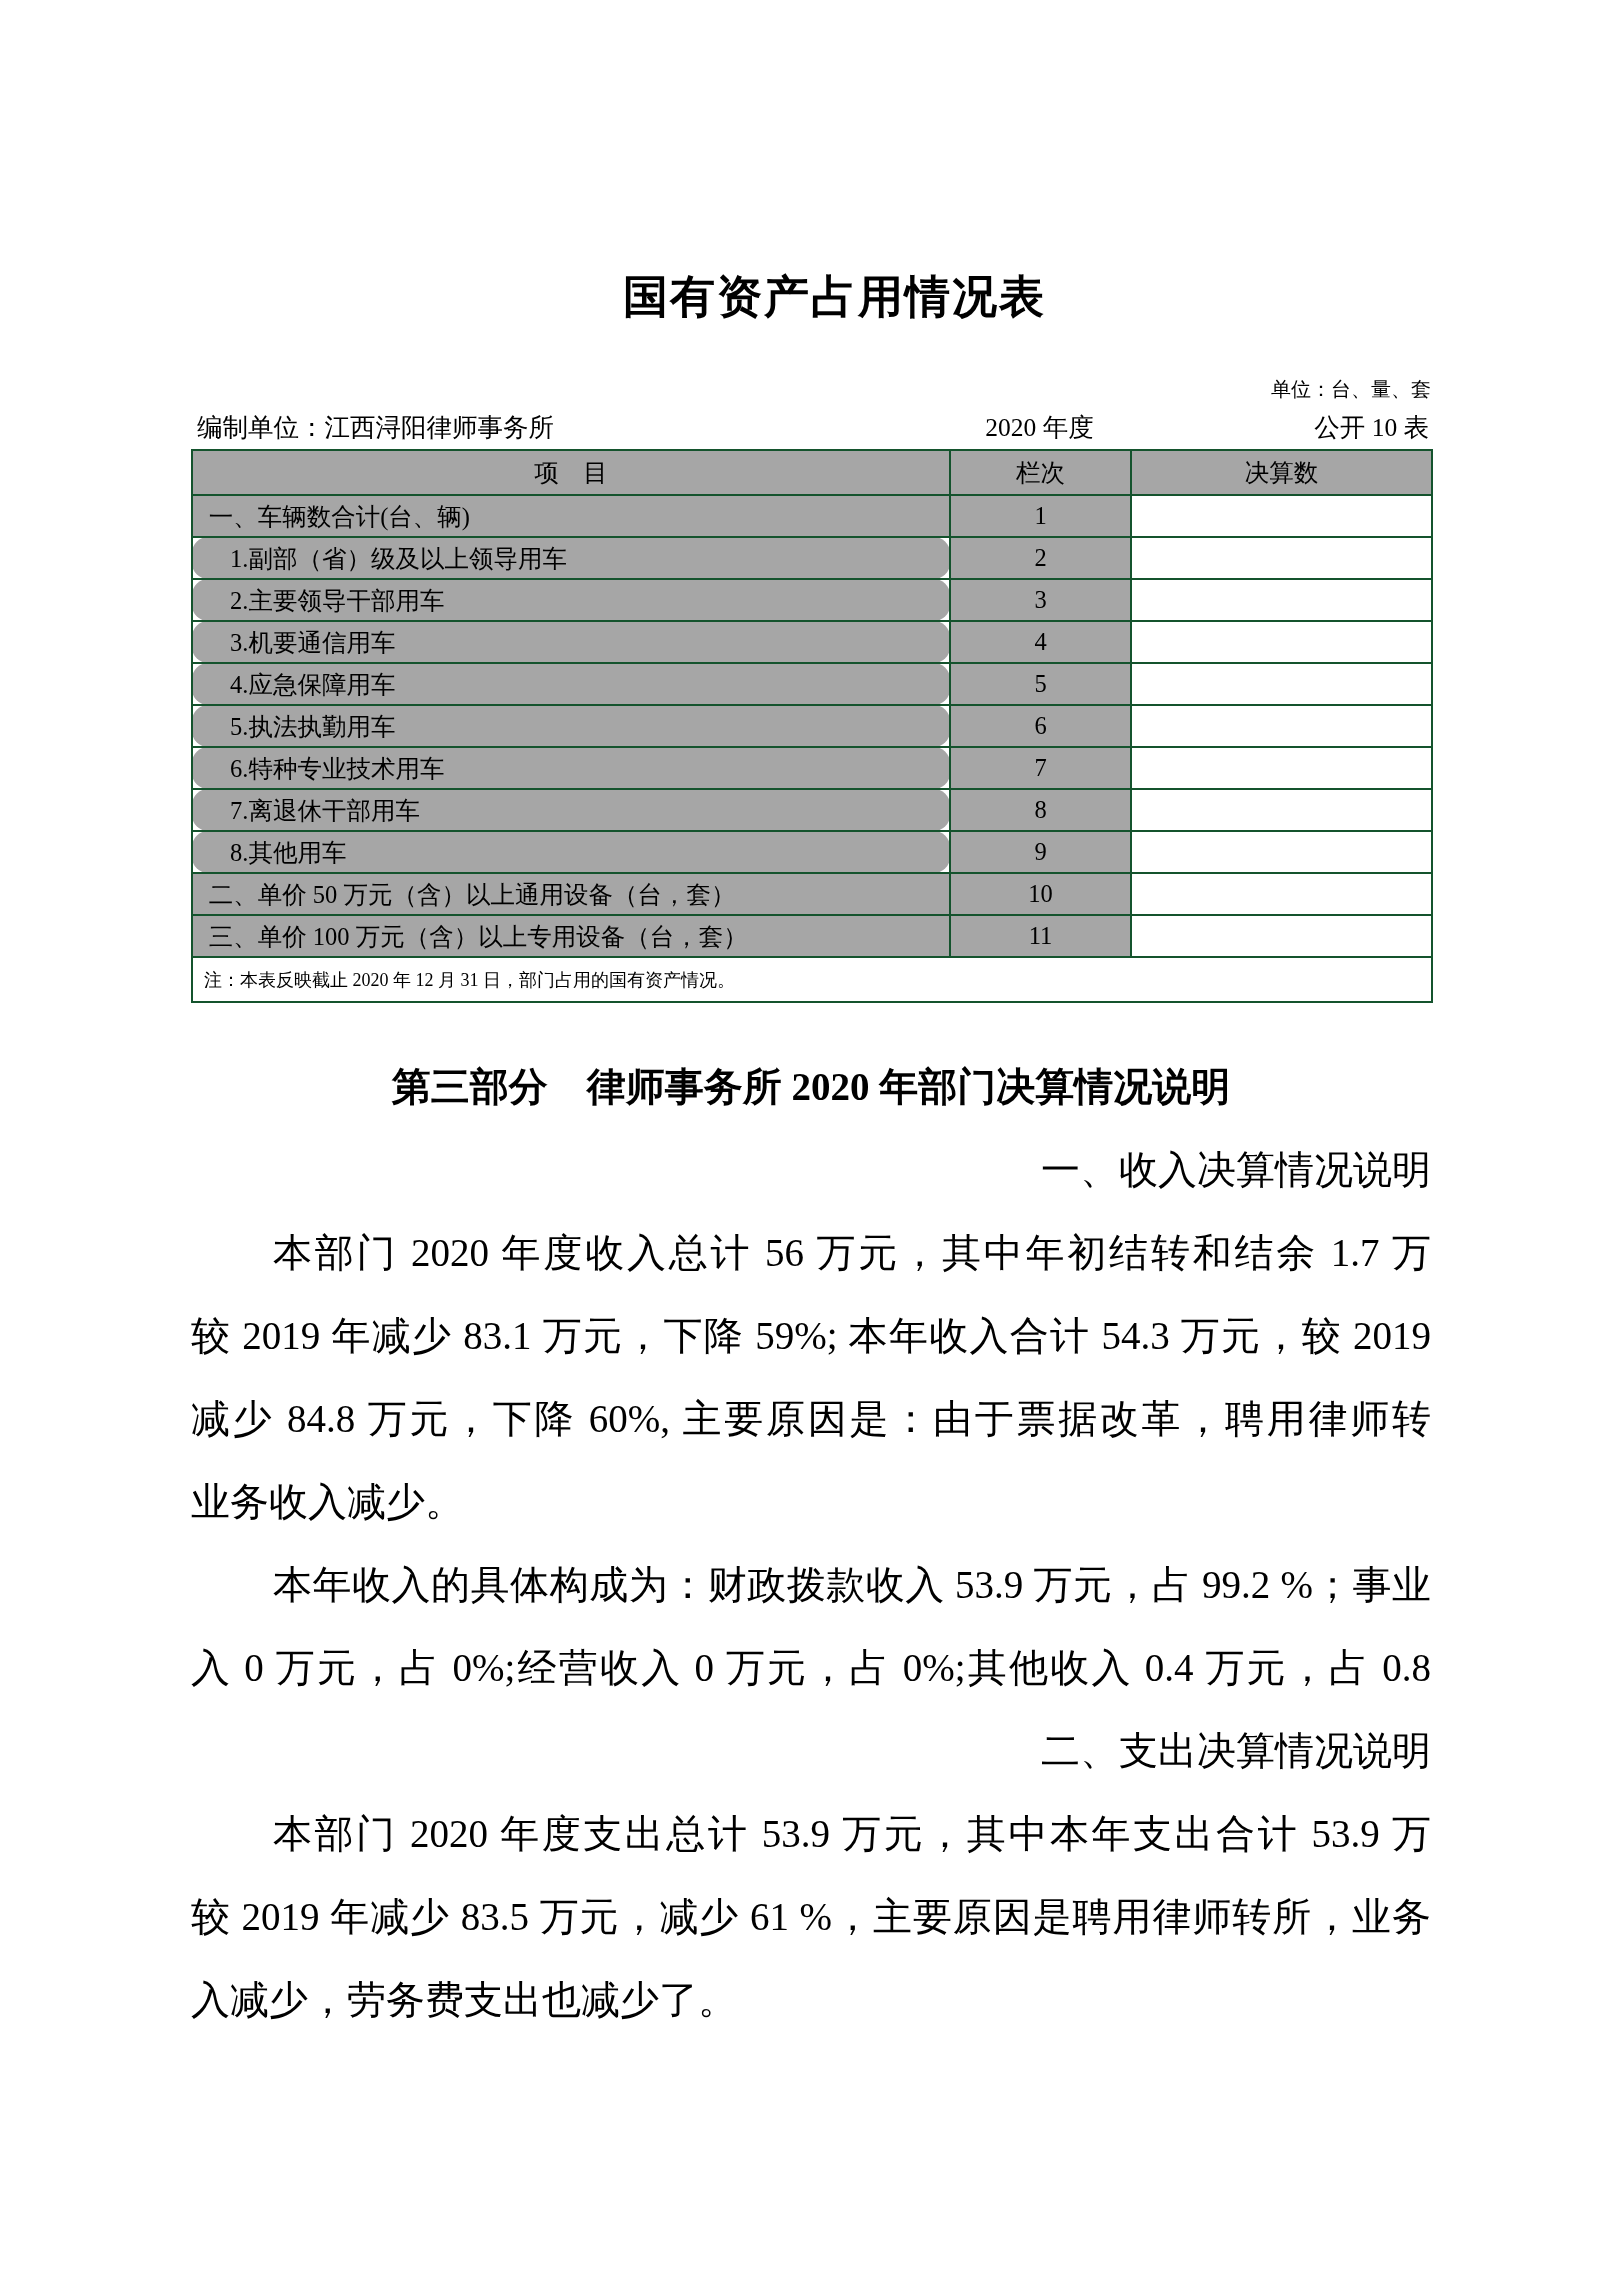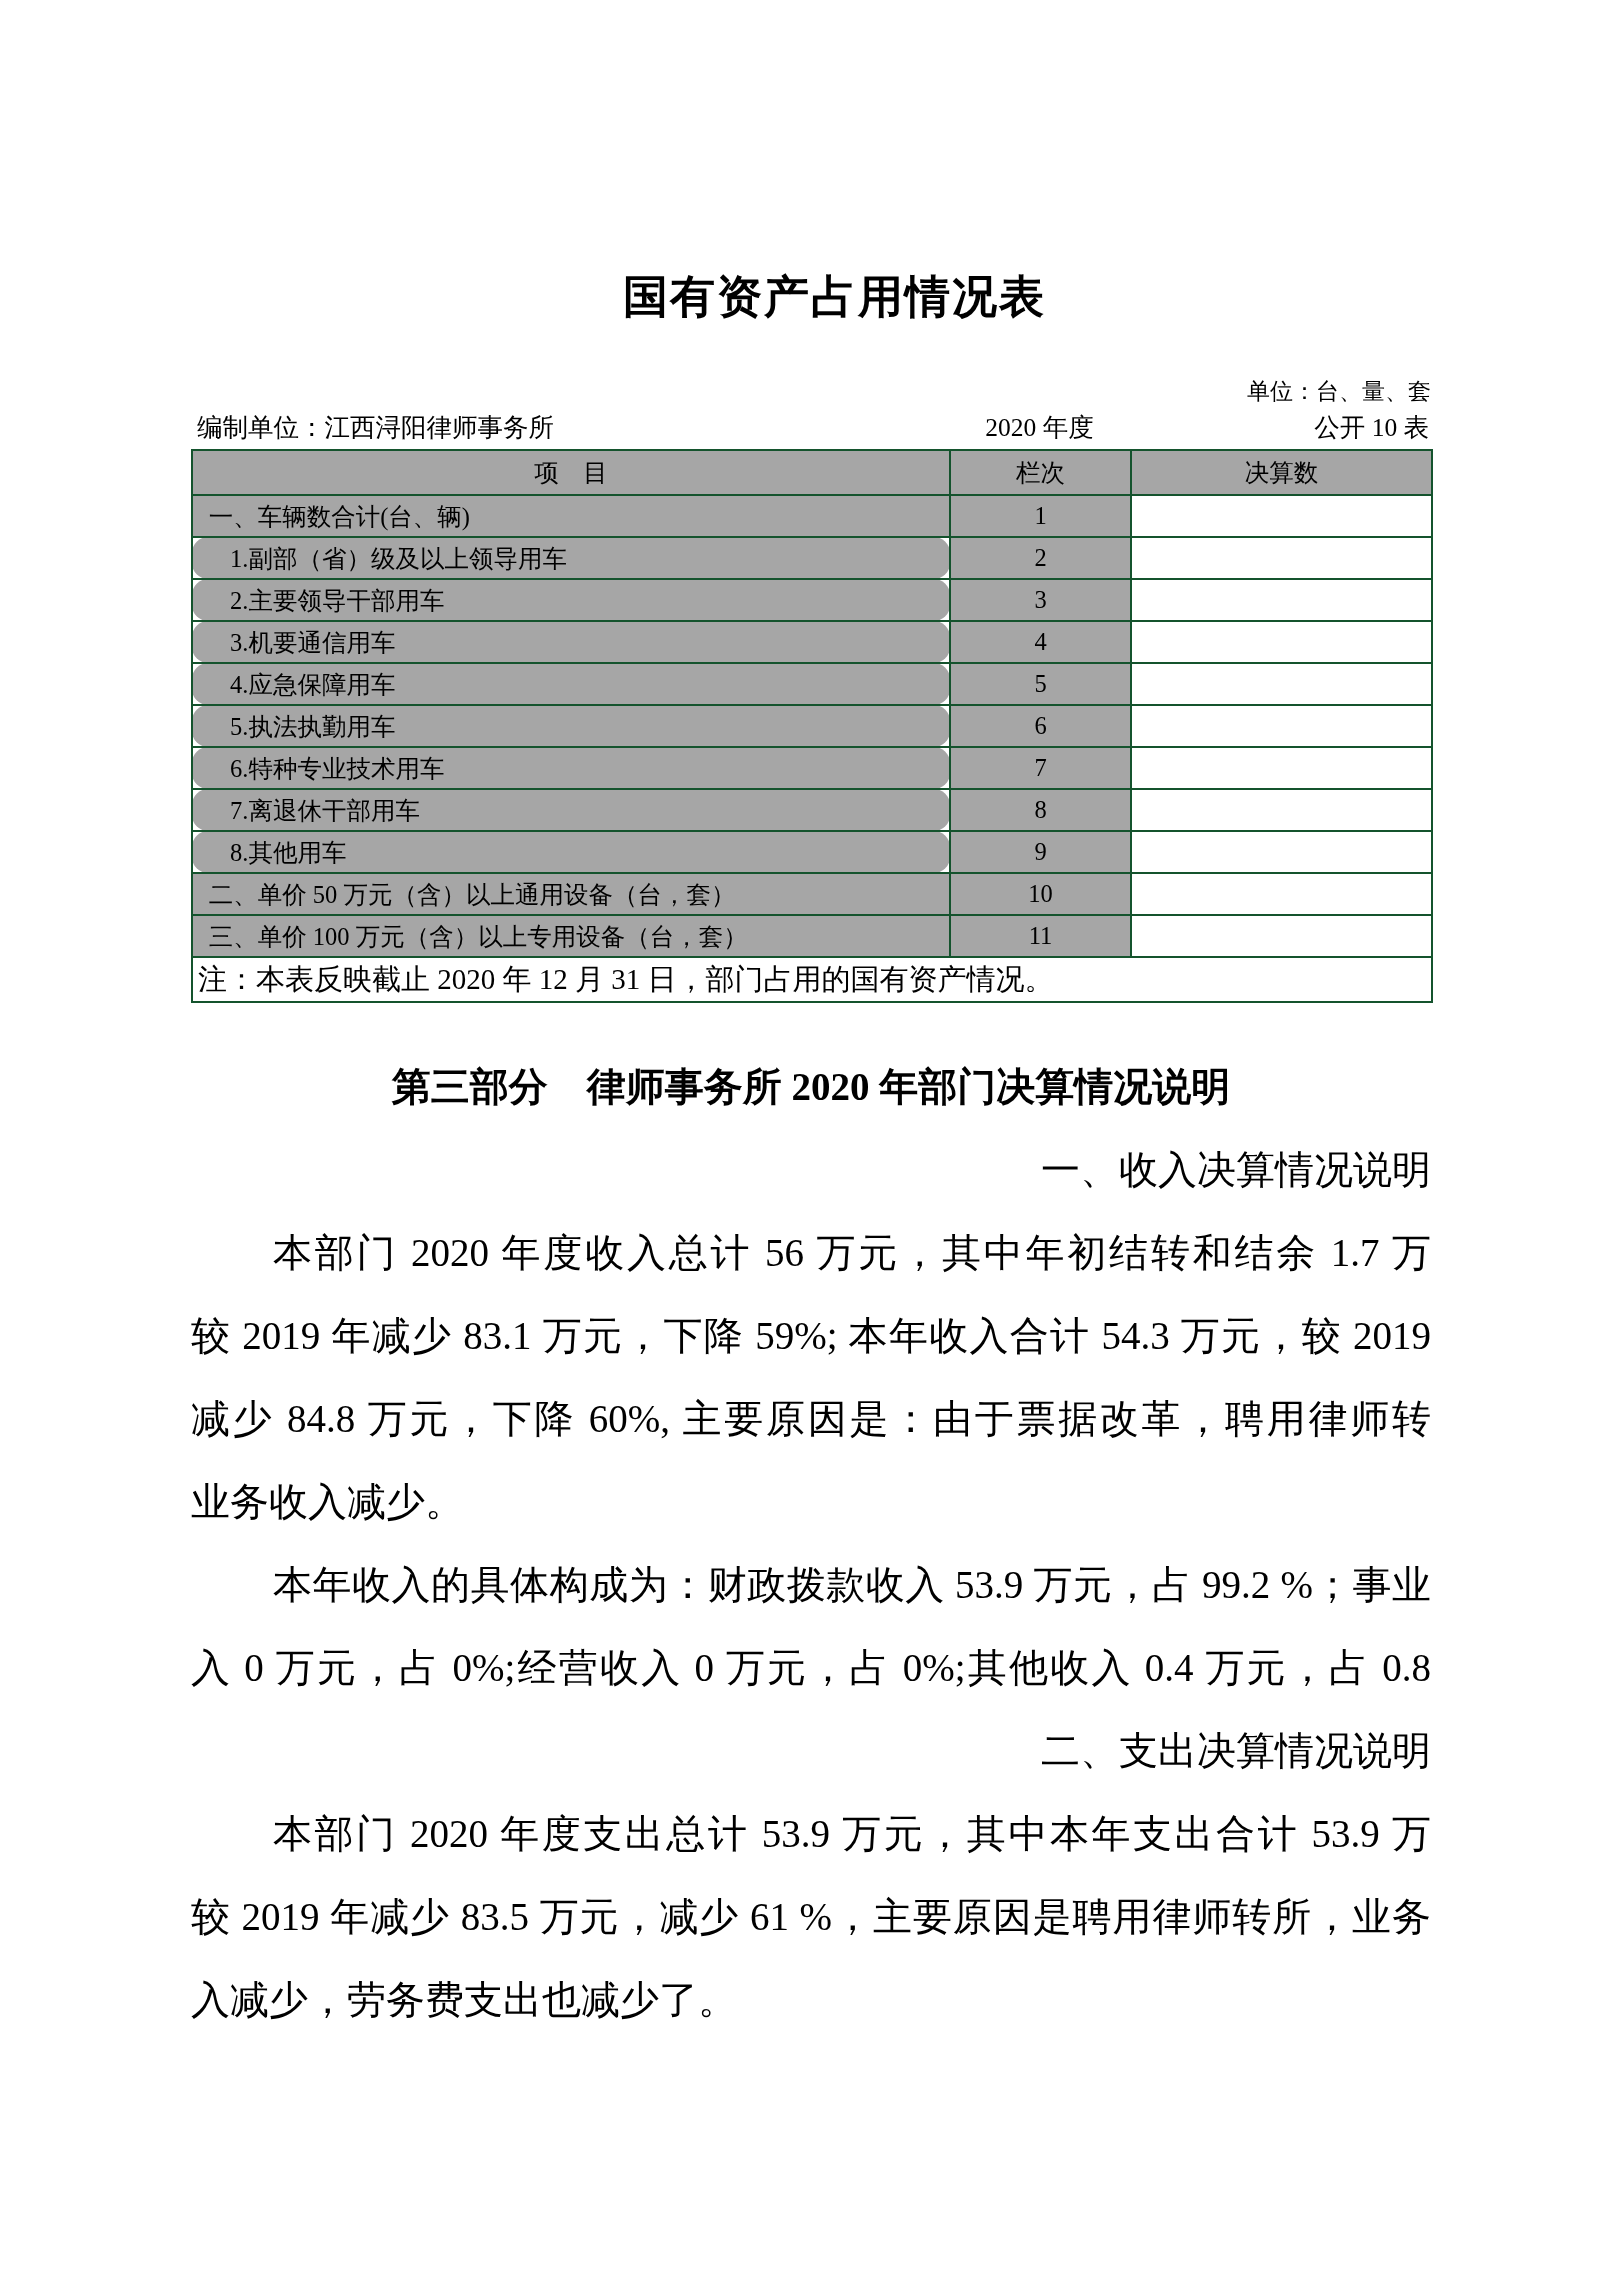--- a/index.html
+++ b/index.html
@@ -18,21 +18,21 @@
     position:absolute; top:267px; left:0; width:100%;
     text-align:center;
     font-size:45px; font-weight:bold;
     letter-spacing:2px;
     margin-left:24px;
   }
 
   
   .unit-note {
     position:absolute; top:376px; right:190px;
-    font-size:23px;
+    font-size:20px;
   }
   .prep-line {
     position:absolute; top:410px; left:191px; width:1240px; height:31px;
     font-size:25.5px;
   }
   .prep-left  { position:absolute; left:5.9px;  top:0; }
   .prep-year  { position:absolute; left:758px; width:181px; top:0; text-align:center; }
   .prep-pub   { position:absolute; right:2px; top:0; }
 
   
@@ -62,22 +62,22 @@
   }
   .asset-table tr.sub td.item { padding-left:37px;border-radius:16px; }
   .asset-table td.colno {
     text-align:center;
   }
   .asset-table td.val { background:#fff; }
   .asset-table td.note-cell {
     background:#fff;
     height:43px;
     text-align:left;
-    padding-left:5px;
-    font-size:29px;
+    padding-left:11px;
+    font-size:18px;
   }
 
   
   .body-block {
     position:absolute; top:1045px; left:191px; width:1240px;
     font-size:39px;
   }
   .bline {
     height:83px; line-height:83px;
     overflow:hidden;

